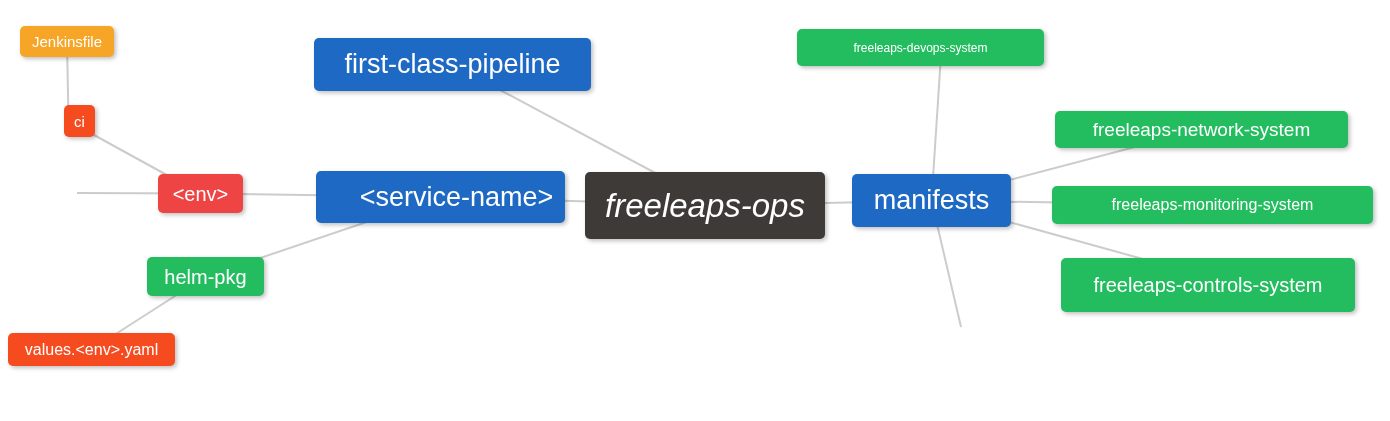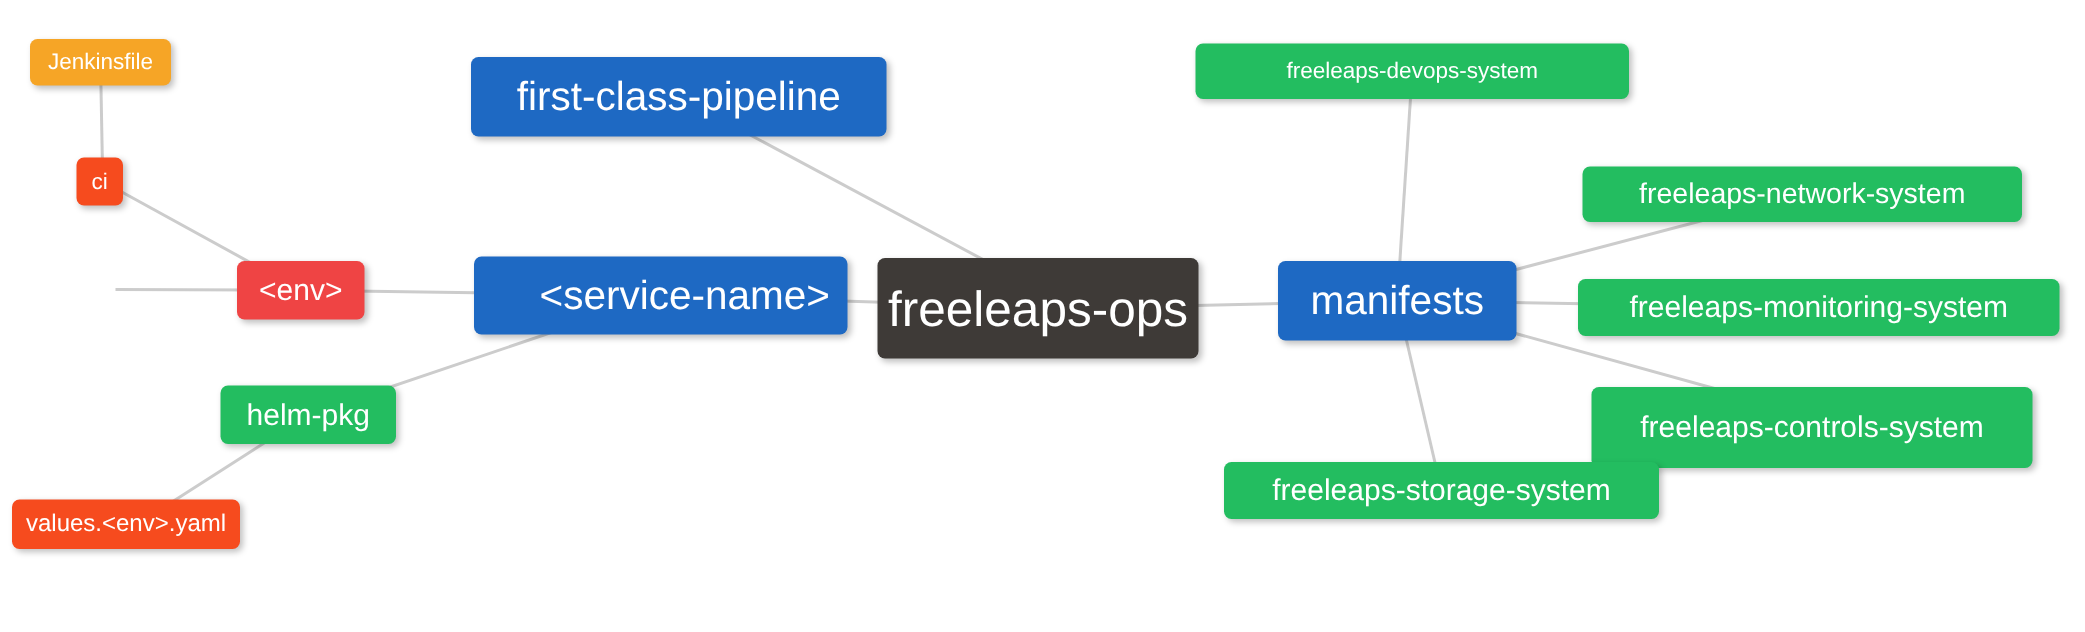--- a/index.html
+++ b/index.html
@@ -52,26 +52,25 @@
       <line x1="440.5" y1="197" x2="716" y2="205.5" stroke="#cccccc" stroke-width="2"></line>
       <line x1="716" y1="205.5" x2="931.5" y2="200.5" stroke="#cccccc" stroke-width="2"></line>
       <line x1="931.5" y1="200.5" x2="941.5" y2="47.5" stroke="#cccccc" stroke-width="2"></line>
       <line x1="931.5" y1="200.5" x2="1201.5" y2="129.5" stroke="#cccccc" stroke-width="2"></line>
       <line x1="931.5" y1="200.5" x2="1212.5" y2="205" stroke="#cccccc" stroke-width="2"></line>
       <line x1="931.5" y1="200.5" x2="1208" y2="277" stroke="#cccccc" stroke-width="2"></line>
       <line x1="931.5" y1="200.5" x2="961" y2="327" stroke="#cccccc" stroke-width="2"></line>
     </svg>
 
 <div class="node" style="left: 20px; top: 26px; width: 94px; height: 31px; font-size: 15px; background: rgb(246, 165, 38);">Jenkinsfile</div>
-    <div class="node" style="left: 51px; top: 105px; width: 31px; height: 32px; font-size: 15px; background: rgb(246, 75, 30);">ci</div>
+    <div class="node" style="left: 64px; top: 105px; width: 31px; height: 32px; font-size: 15px; background: rgb(246, 75, 30);">ci</div>
     <div class="node" style="left: 158px; top: 174px; width: 85px; height: 39px; font-size: 20px; background: #ef4444;">&lt;env&gt;</div>
     <div class="node" style="left: 147px; top: 257px; width: 117px; height: 39px; font-size: 20px; background: rgb(35, 189, 96); text-align: right;">helm-pkg</div>
-    <div class="node" style="left: 8px; top: 333px; width: 152px; height: 33px; font-size: 16px; background: rgb(246, 75, 30);">values.&lt;env&gt;.yaml</div>
+    <div class="node" style="left: 8px; top: 333px; width: 167px; height: 33px; font-size: 16px; background: rgb(246, 75, 30);">values.&lt;env&gt;.yaml</div>
     <div class="node" style="left: 314px; top: 38px; width: 277px; height: 53px; font-size: 27px; background: rgb(30, 105, 195);">first-class-pipeline</div>
     <div class="node" style="left: 316px; top: 171px; width: 249px; height: 52px; font-size: 27px; background: rgb(30, 105, 195); padding-left: 32px;">&lt;service-name&gt;</div>
-    <div class="node" style="left: 585px; top: 172px; width: 214px; height: 67px; font-size: 33px; background: rgb(62, 58, 55);">freeleaps-ops</div>
+    <div class="node" style="left: 585px; top: 172px; width: 240px; height: 67px; font-size: 33px; background: rgb(62, 58, 55); font-style: italic;">freeleaps-ops</div>
     <div class="node" style="left: 852px; top: 174px; width: 159px; height: 53px; font-size: 27px; background: rgb(30, 105, 195);">manifests</div>
-    <div class="node" style="left: 797px; top: 29px; width: 289px; height: 37px; font-size: 15px; background: rgb(35, 189, 96);">freeleaps-devops-system</div>
+    <div class="node" style="left: 797px; top: 29px; width: 247px; height: 37px; font-size: 12px; background: rgb(35, 189, 96);">freeleaps-devops-system</div>
     <div class="node" style="left: 1055px; top: 111px; width: 293px; height: 37px; font-size: 19px; background: rgb(35, 189, 96);">freeleaps-network-system</div>
-    <div class="node" style="left: 1052px; top: 186px; width: 321px; height: 38px; font-size: 20px; background: rgb(35, 189, 96);">freeleaps-monitoring-system</div>
+    <div class="node" style="left: 1052px; top: 186px; width: 321px; height: 38px; font-size: 16px; background: rgb(35, 189, 96);">freeleaps-monitoring-system</div>
     <div class="node" style="left: 1061px; top: 258px; width: 294px; height: 54px; font-size: 20px; background: rgb(35, 189, 96);">freeleaps-controls-system</div>
-    <div class="node" style="left: 816px; top: 308px; width: 290px; height: 38px; font-size: 20px; background: rgb(35, 189, 96);">freeleaps-storage-system</div>
   </div>
 
 </body></html>

